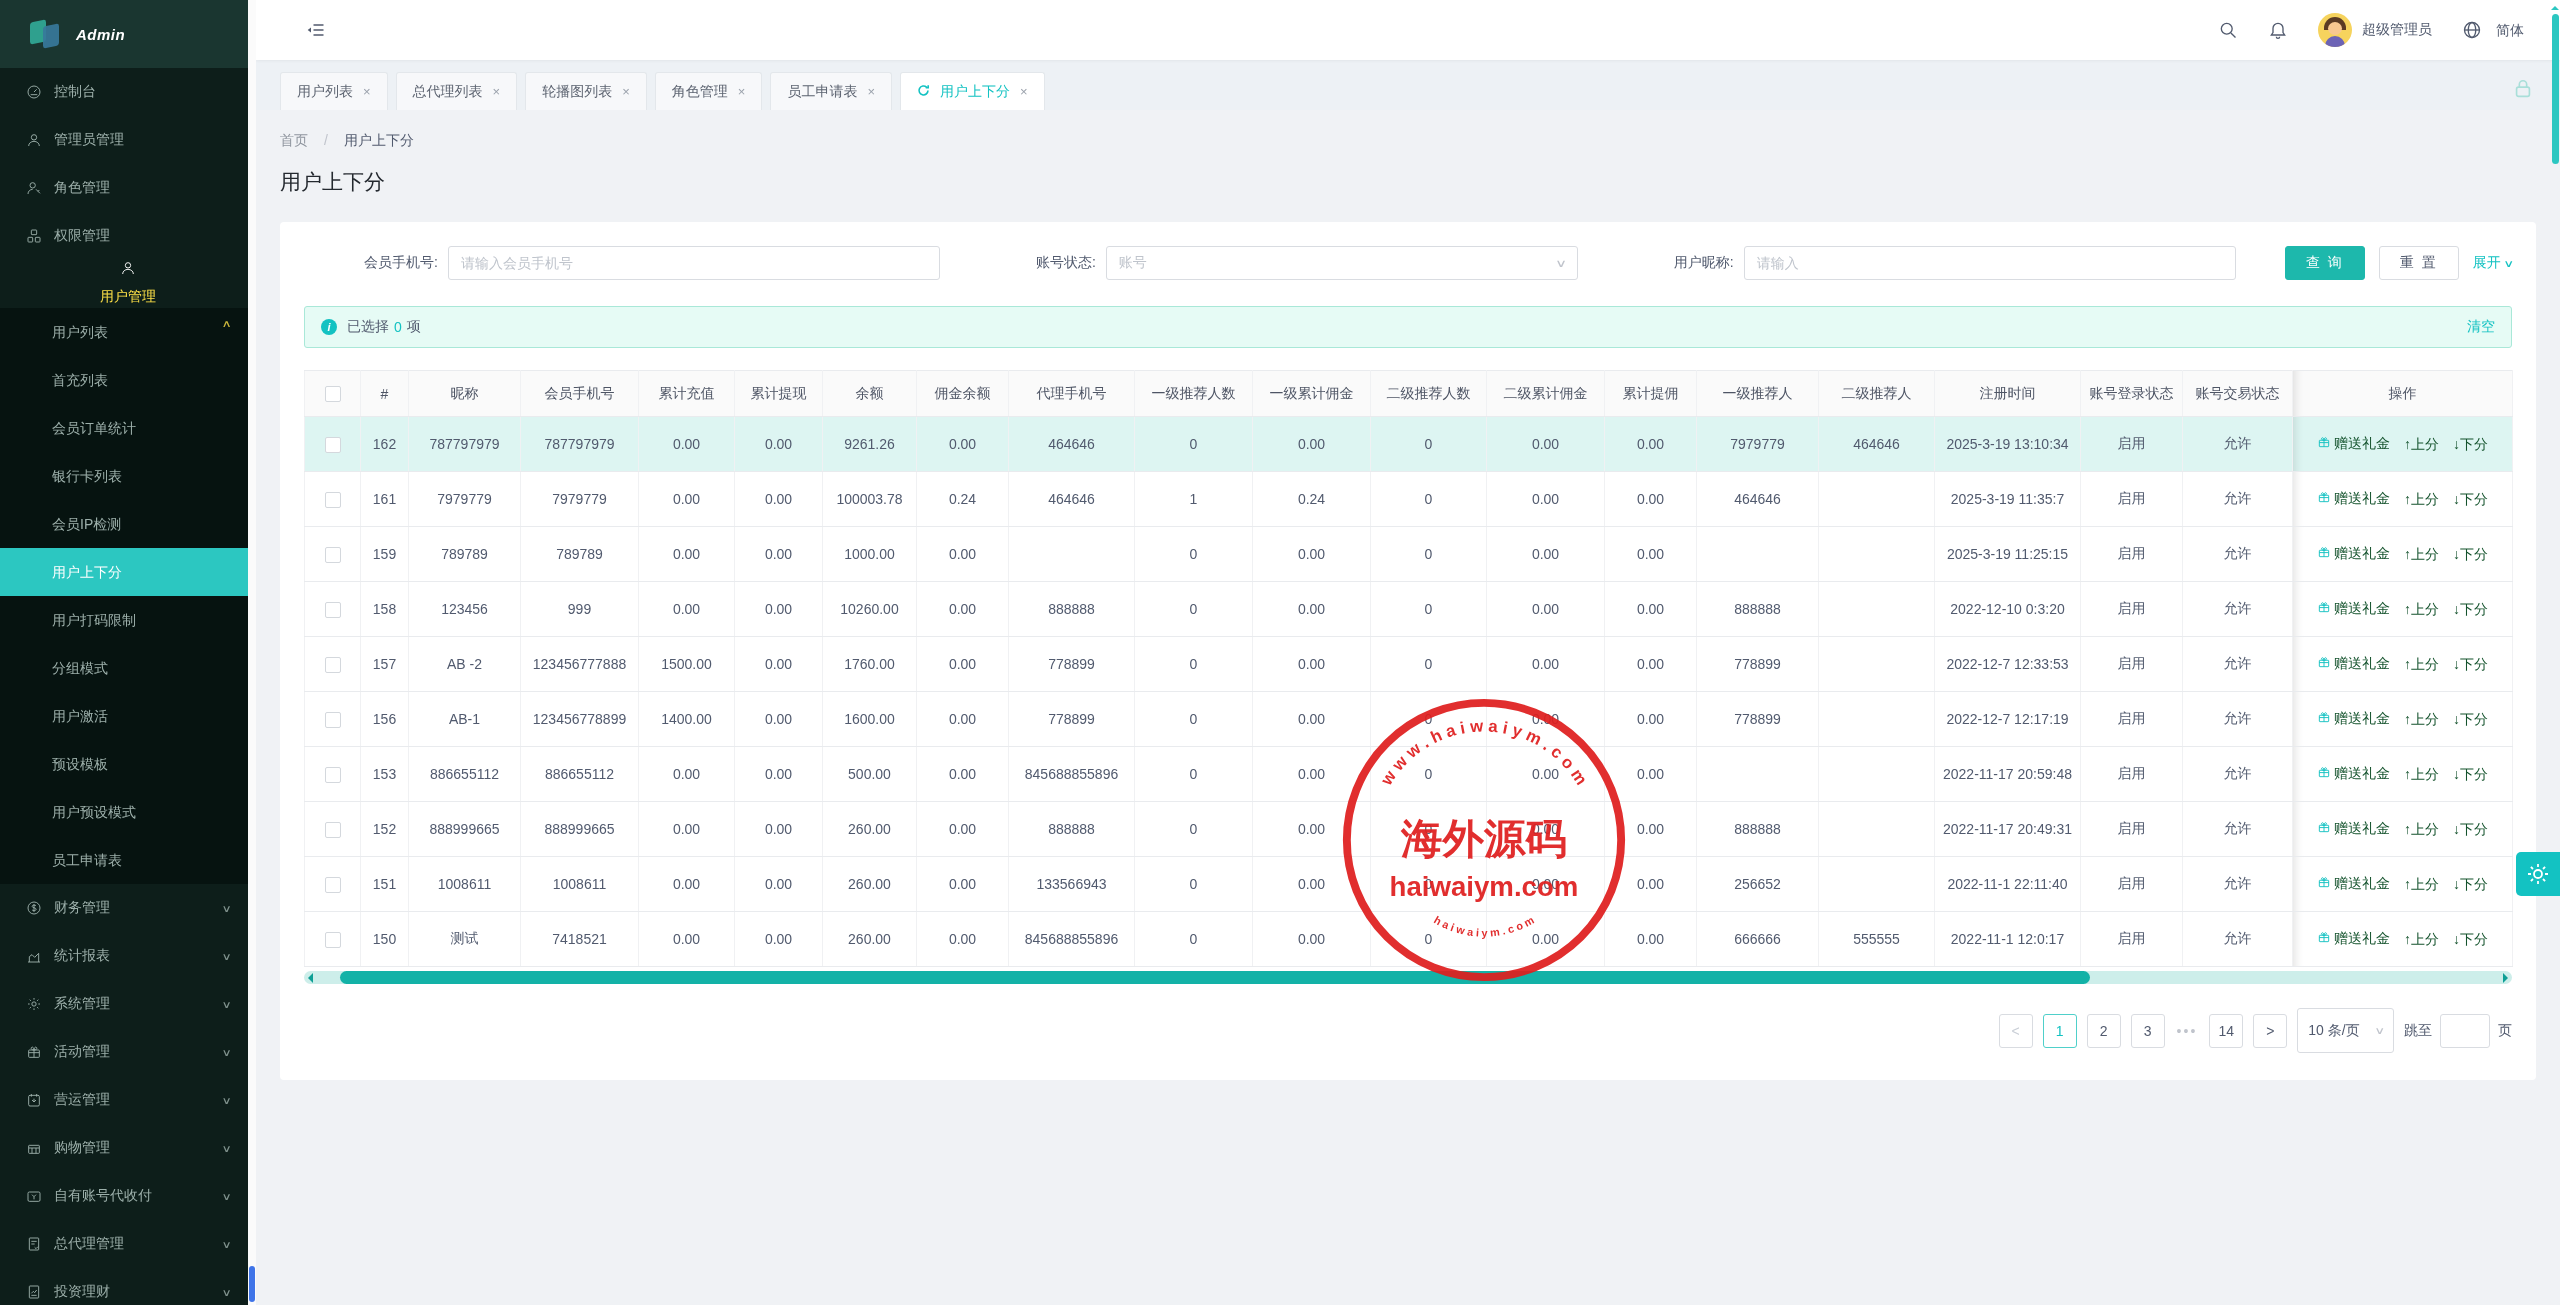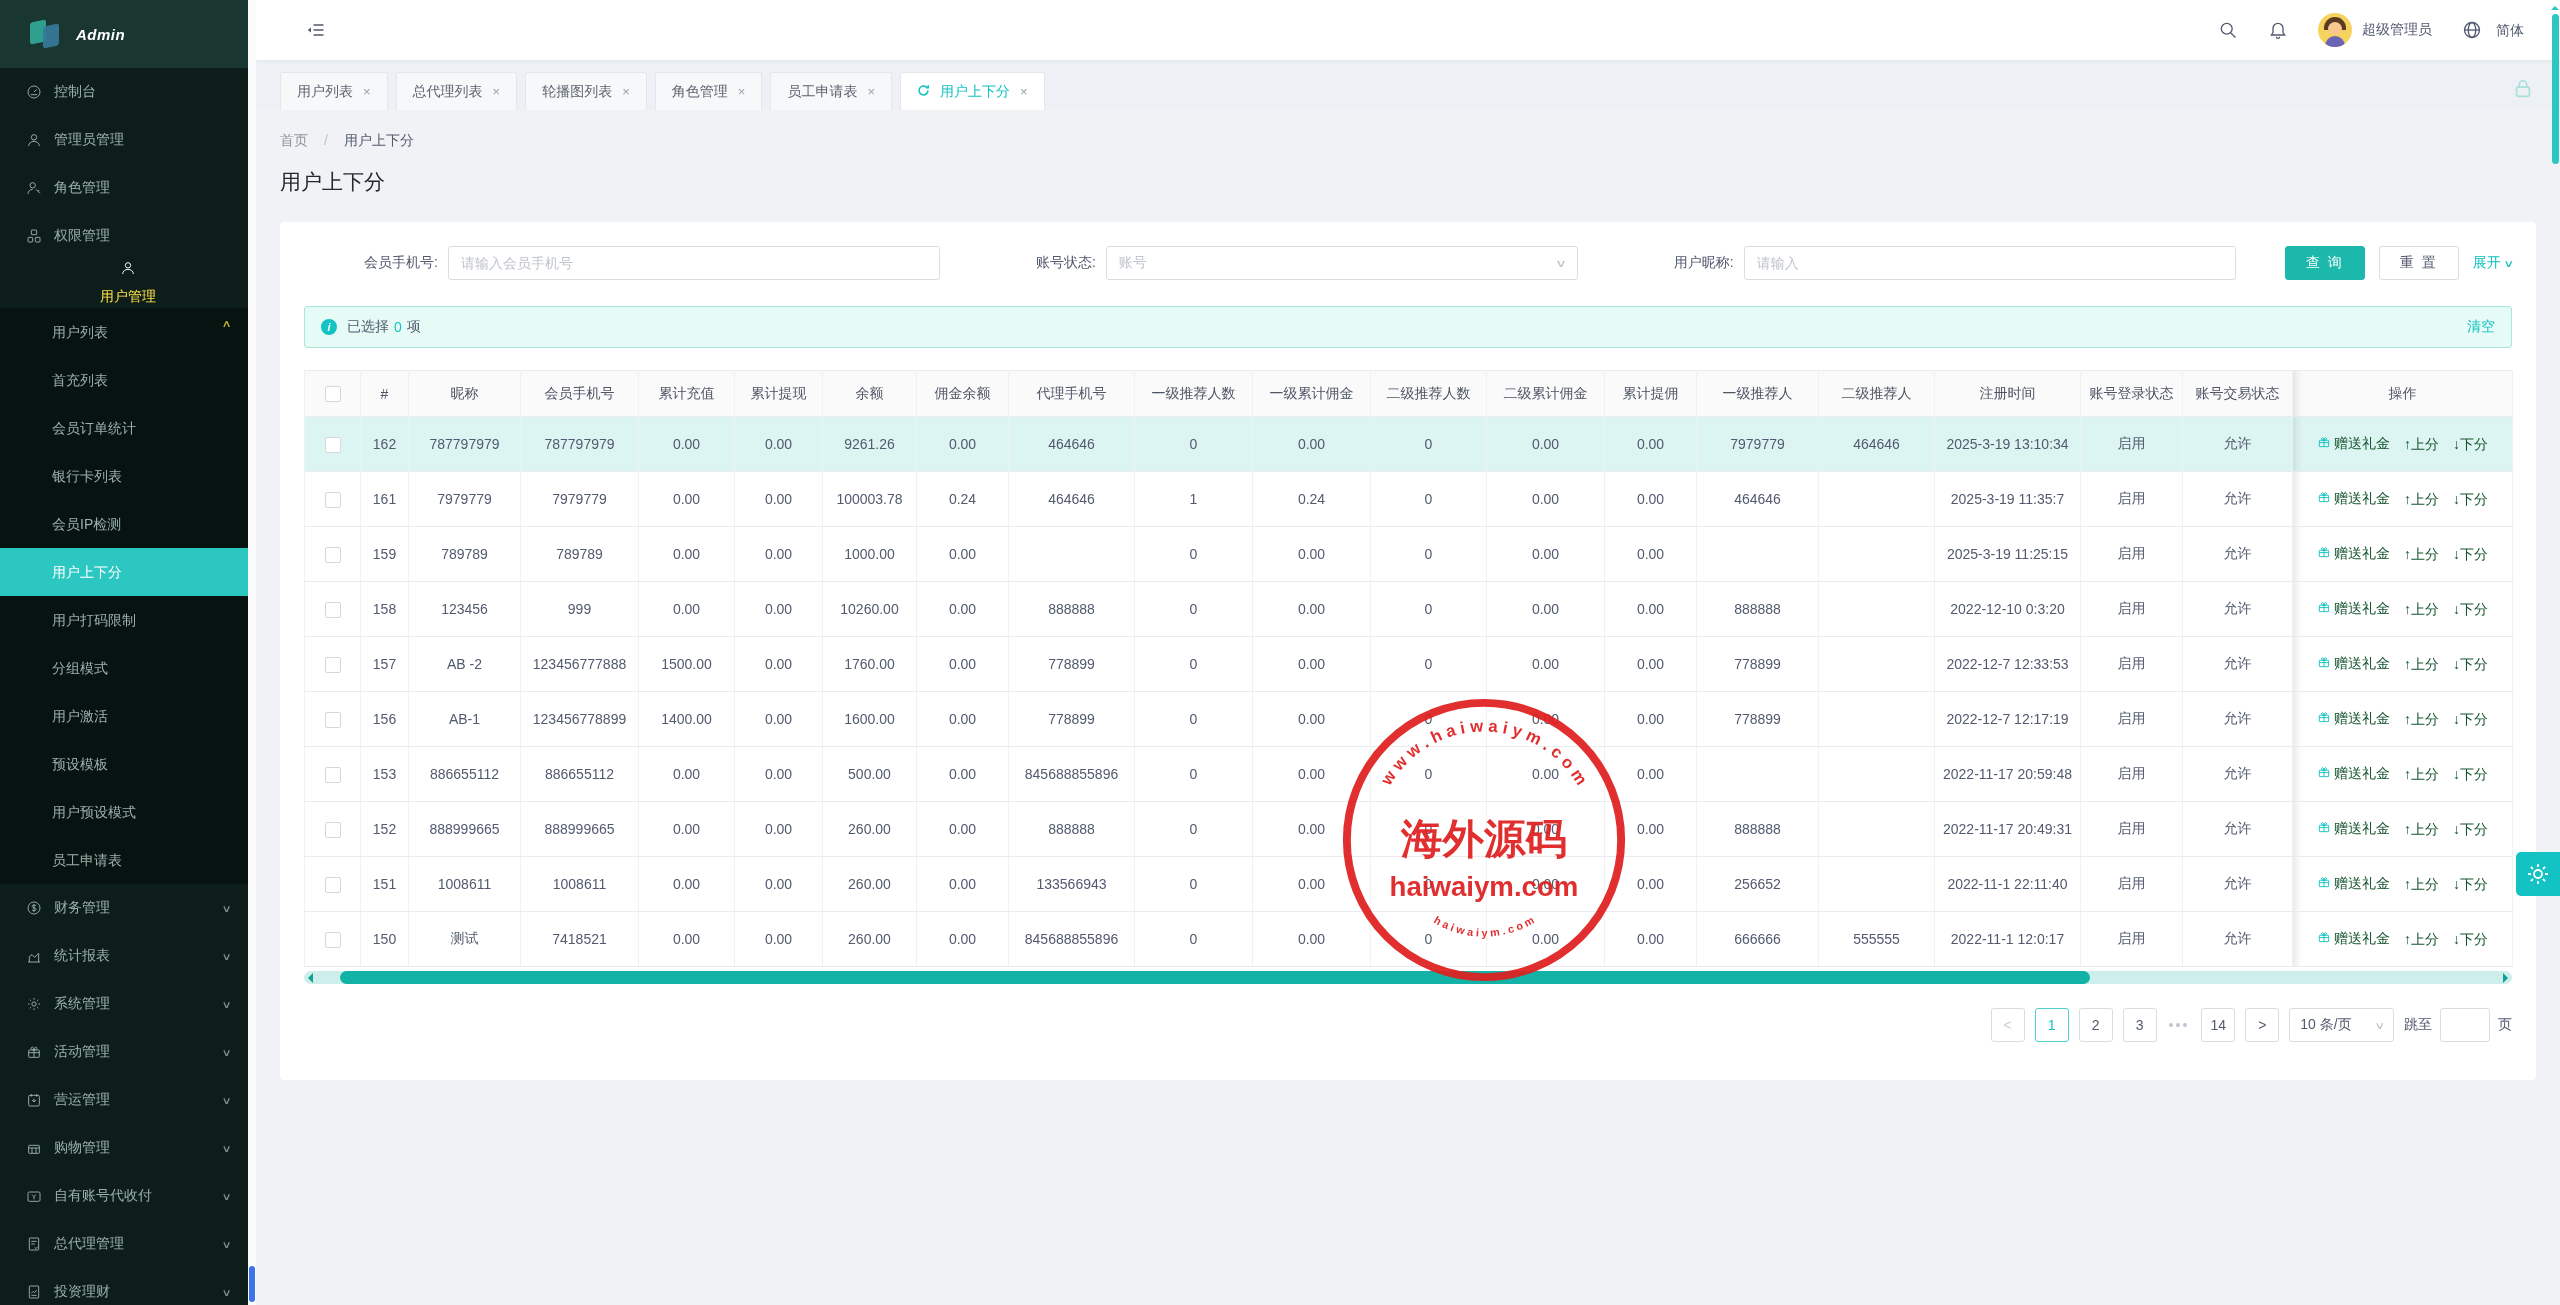--- a/index.html
+++ b/index.html
@@ -90,21 +90,21 @@
   .hscroll .thumb { position:absolute; left:36px; top:0; height:13px; width:1750px; background:#13b2a7; border-radius:7px;}
   .hscroll .la,.hscroll .ra { position:absolute; top:2px; width:0; height:0; border:5px solid transparent;}
   .hscroll .la { left:4px; border-right-color:#0f9f95; border-left:none;}
   .hscroll .ra { right:4px; border-left-color:#0f9f95; border-right:none;}
   
   .pager { margin-top:24px; display:flex; justify-content:flex-end; align-items:center; gap:10px;}
   .pbtn { min-width:34px; height:34px; border:1px solid #d9dce1; border-radius:3px; background:#fff; display:inline-flex; align-items:center; justify-content:center; cursor:pointer; color:#515a6e; padding:0 6px;}
   .pbtn.disabled { color:#c9ced6; cursor:default;}
   .pbtn.current { border-color:#4fd0ca; color:#13c2c2;}
   .pdots { color:#c0c4cc; letter-spacing:2px; padding:0 2px; cursor:pointer;}
-  .psize { height:34px; border:1px solid #d9dce1; border-radius:3px; background:#fff; display:inline-flex; align-items:center; gap:24px; padding:0 10px; cursor:pointer;}
+  .psize { height:45px; border:1px solid #d9dce1; border-radius:3px; background:#fff; display:inline-flex; align-items:center; gap:16px; padding:0 10px; cursor:pointer;}
   .psize .arr { color:#c0c4cc; font-size:10px; transform:scaleX(1.5);}
   .jump { display:inline-flex; align-items:center; gap:8px;}
   .jump input { width:50px; height:34px; border:1px solid #d9dce1; border-radius:3px;}
   
   .stamp { position:absolute; left:1056px; top:470px; width:296px; height:296px; z-index:5; pointer-events:none; opacity:.93;}
   
   .gearbtn { position:fixed; right:0; top:852px; width:44px; height:44px; background:#13c2c2; border-radius:5px 0 0 5px; display:flex; align-items:center; justify-content:center; cursor:pointer; z-index:40;}
   .gearbtn svg { width:24px; height:24px; stroke:#fff; fill:none; stroke-width:1.8;}
   .vscroll { position:fixed; right:0; top:0; width:9px; height:1305px; z-index:39;}
   .vscroll .up { position:absolute; top:2px; left:0; width:0; height:0; border:4px solid transparent; border-bottom-color:#2cc7c1;}

